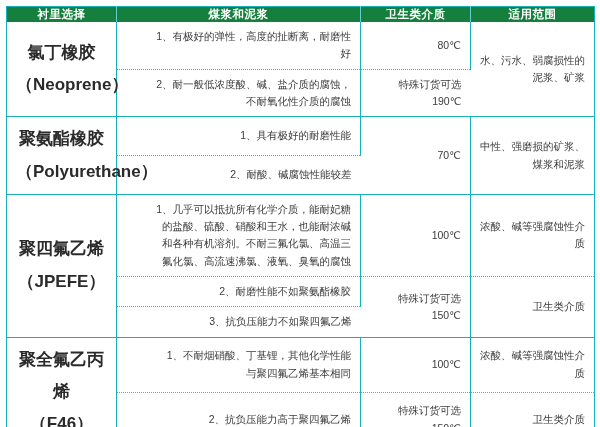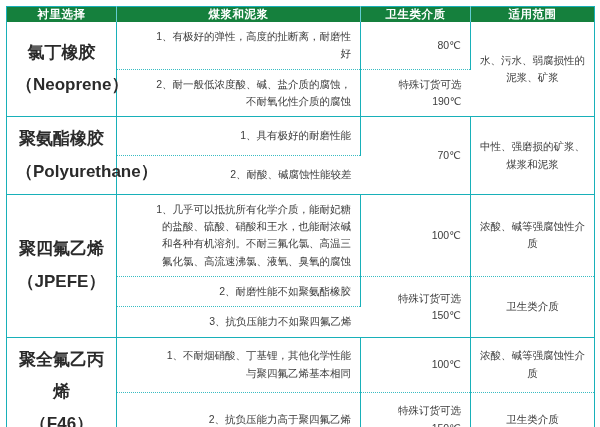--- a/index.html
+++ b/index.html
@@ -63,21 +63,21 @@
     font-size: 17px;
     line-height: 1.9;
   }
   td.center {
     text-align: right;
   }
   td.perf {
     text-align: right;
   }
   td.scope {
-    text-align: center;
+    text-align: right;
   }
   
   td.dotted-bottom {
     border-bottom: 1px dotted #39bcc2;
   }
   .t-line { display: block; }
 </style>
 </head>
 <body>
 

